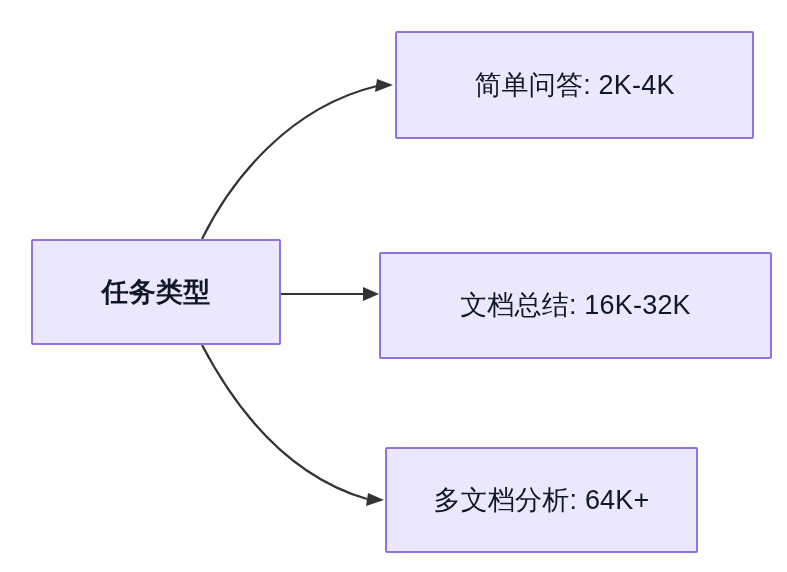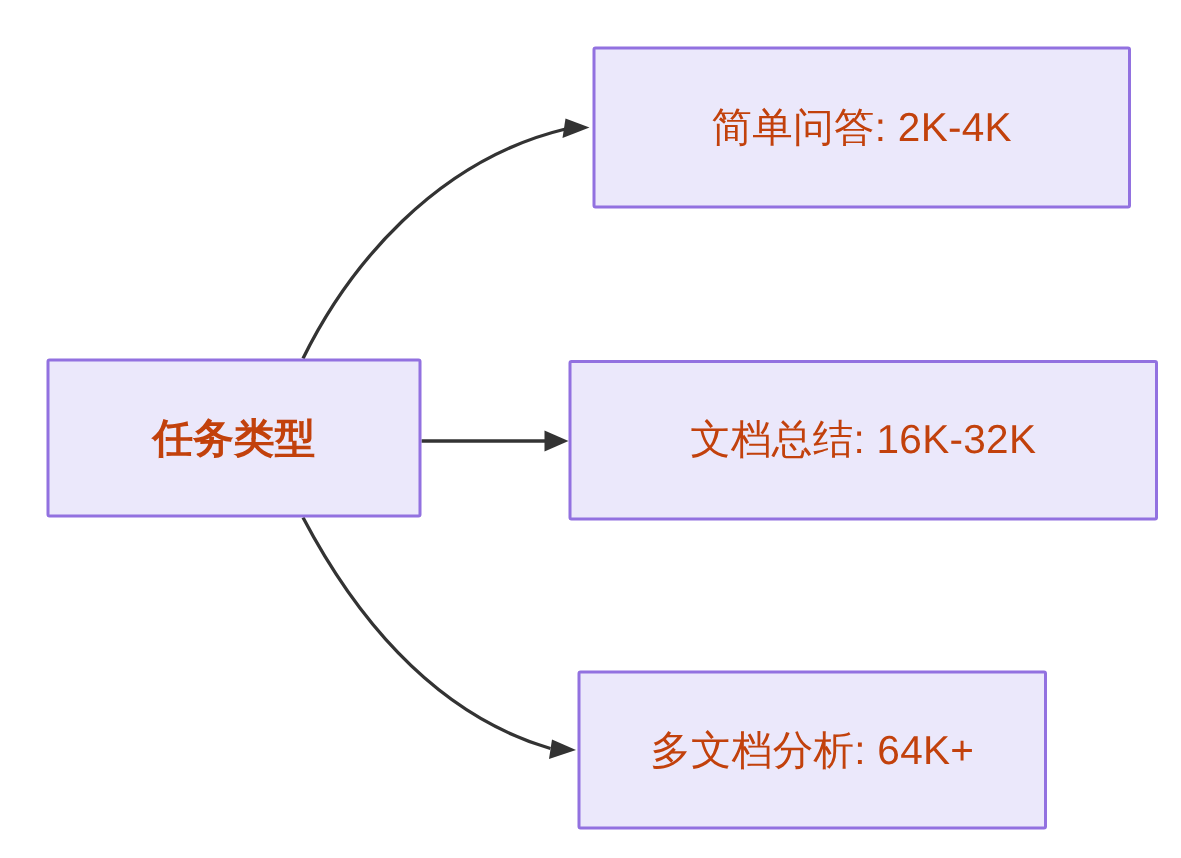--- a/index.html
+++ b/index.html
@@ -27,21 +27,21 @@
     position: absolute;
     box-sizing: border-box;
     display: flex;
     align-items: center;
     justify-content: center;
     background: #ebe8fb;
     border: 2px solid #9271e0;
     border-radius: 2px;
   }
   .node-label {
-    color: #c2410c;
+    color: #0f172a;
     font-size: 27px;
     line-height: 1.2;
     letter-spacing: 0.2px;
     white-space: nowrap;
     text-align: center;
   }
   
   #node-source {
     left: 31px;
     top: 239px;
@@ -51,21 +51,21 @@
   }
   
   #node-task-1 {
     left: 395px;
     top: 31px;
     width: 359px;
     height: 108px;
   }
   #node-task-2 {
     left: 379px;
-    top: 240px;
+    top: 252px;
     width: 393px;
     height: 107px;
   }
   #node-task-3 {
     left: 385px;
     top: 447px;
     width: 313px;
     height: 106px;
   }
   .edge-path {

